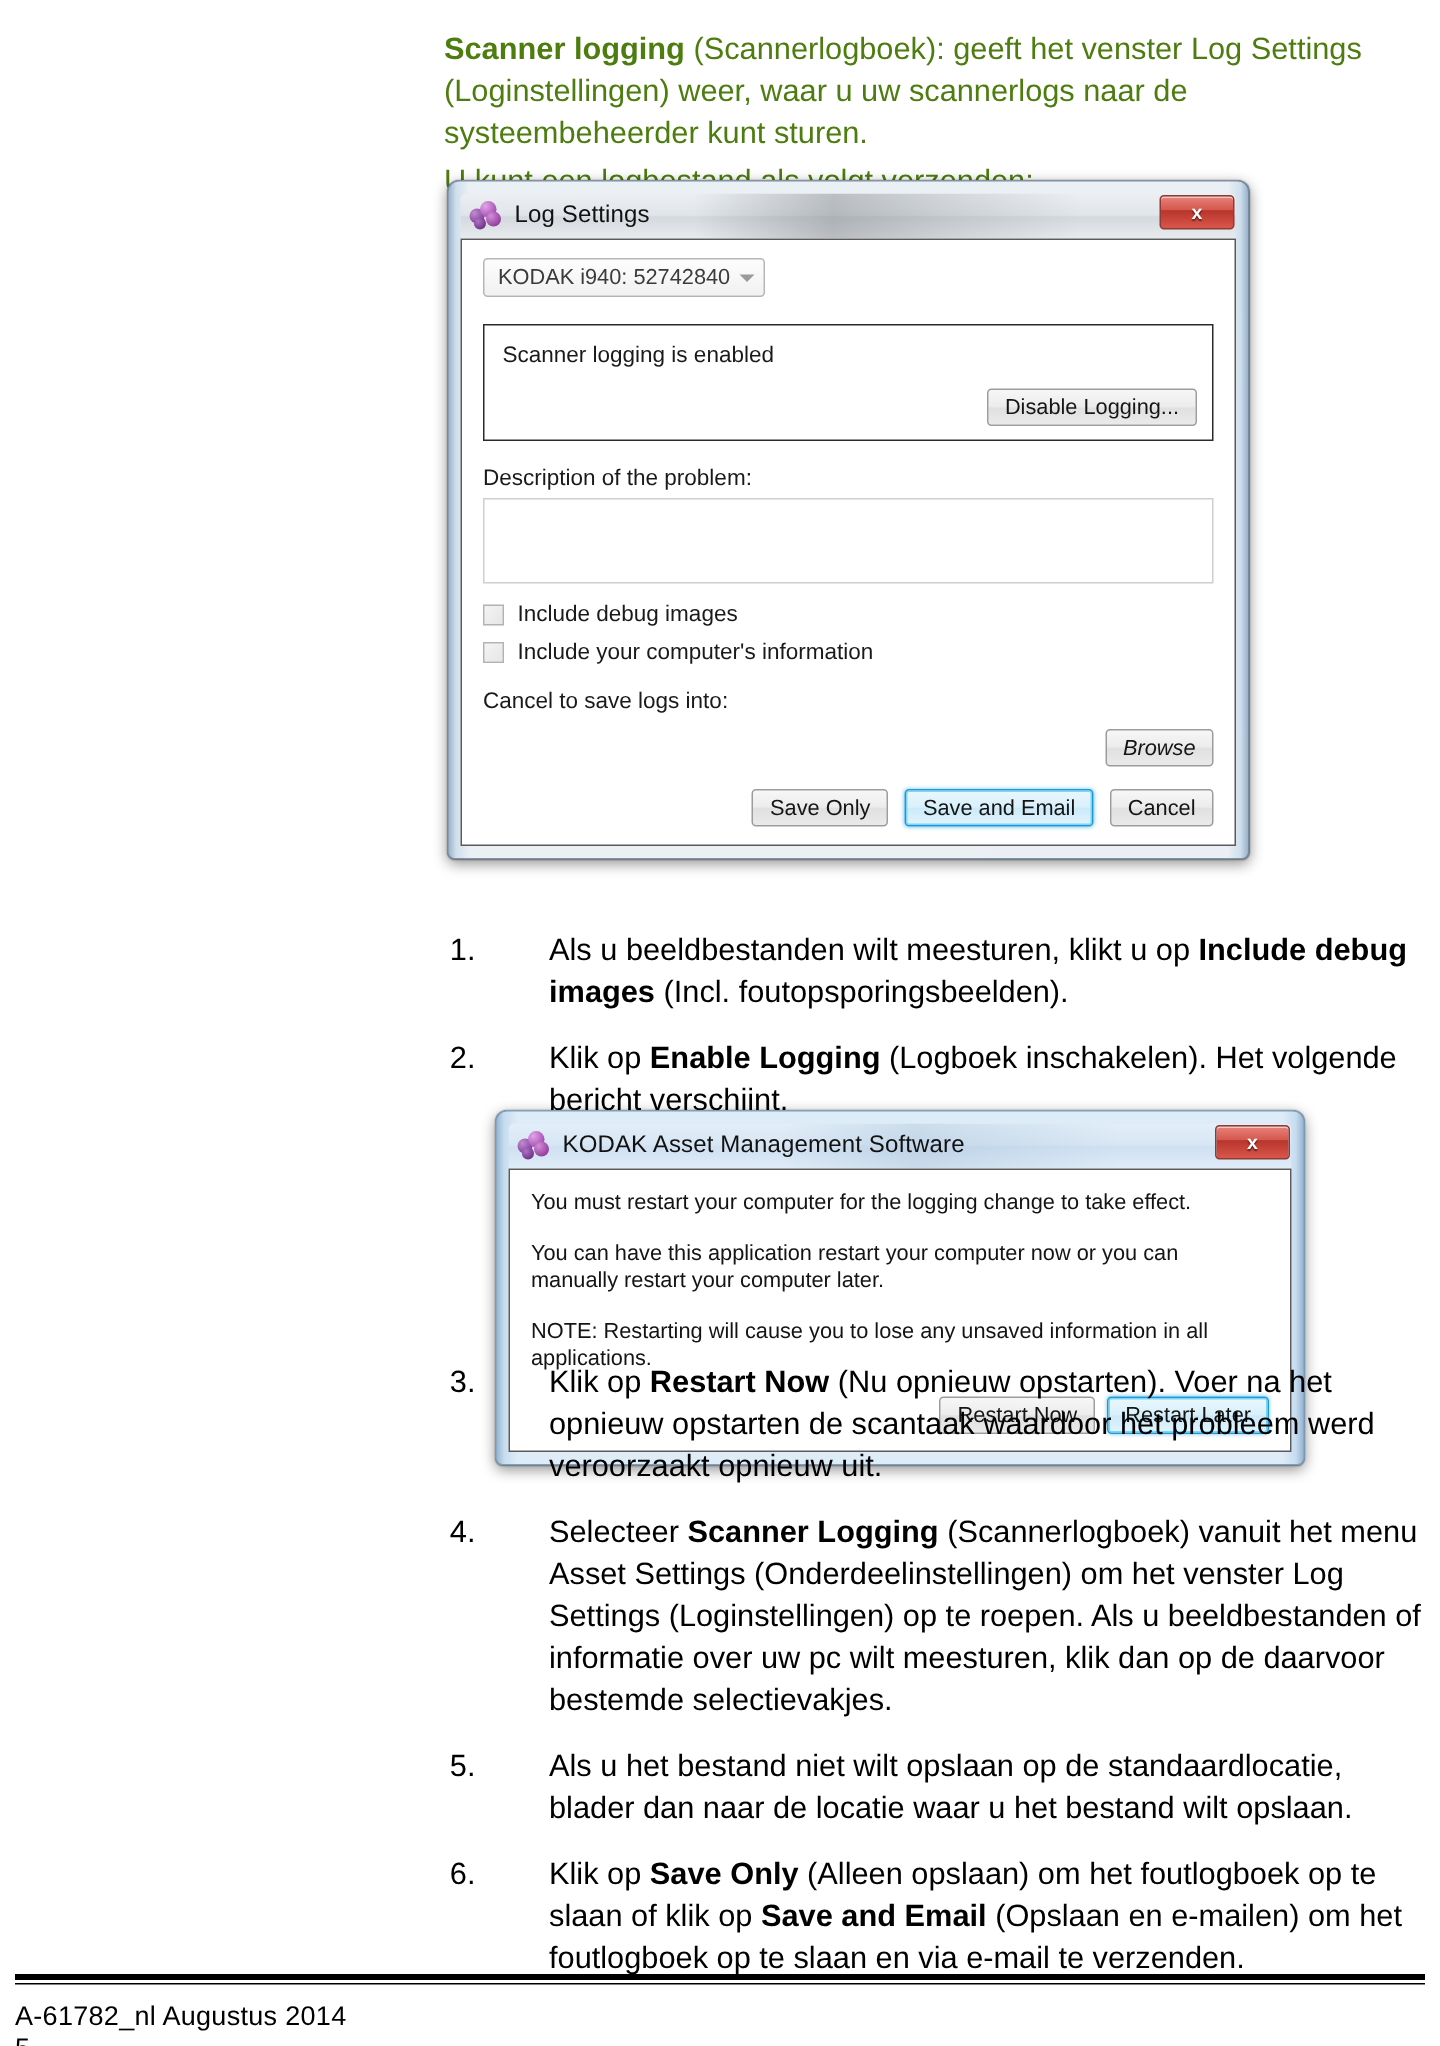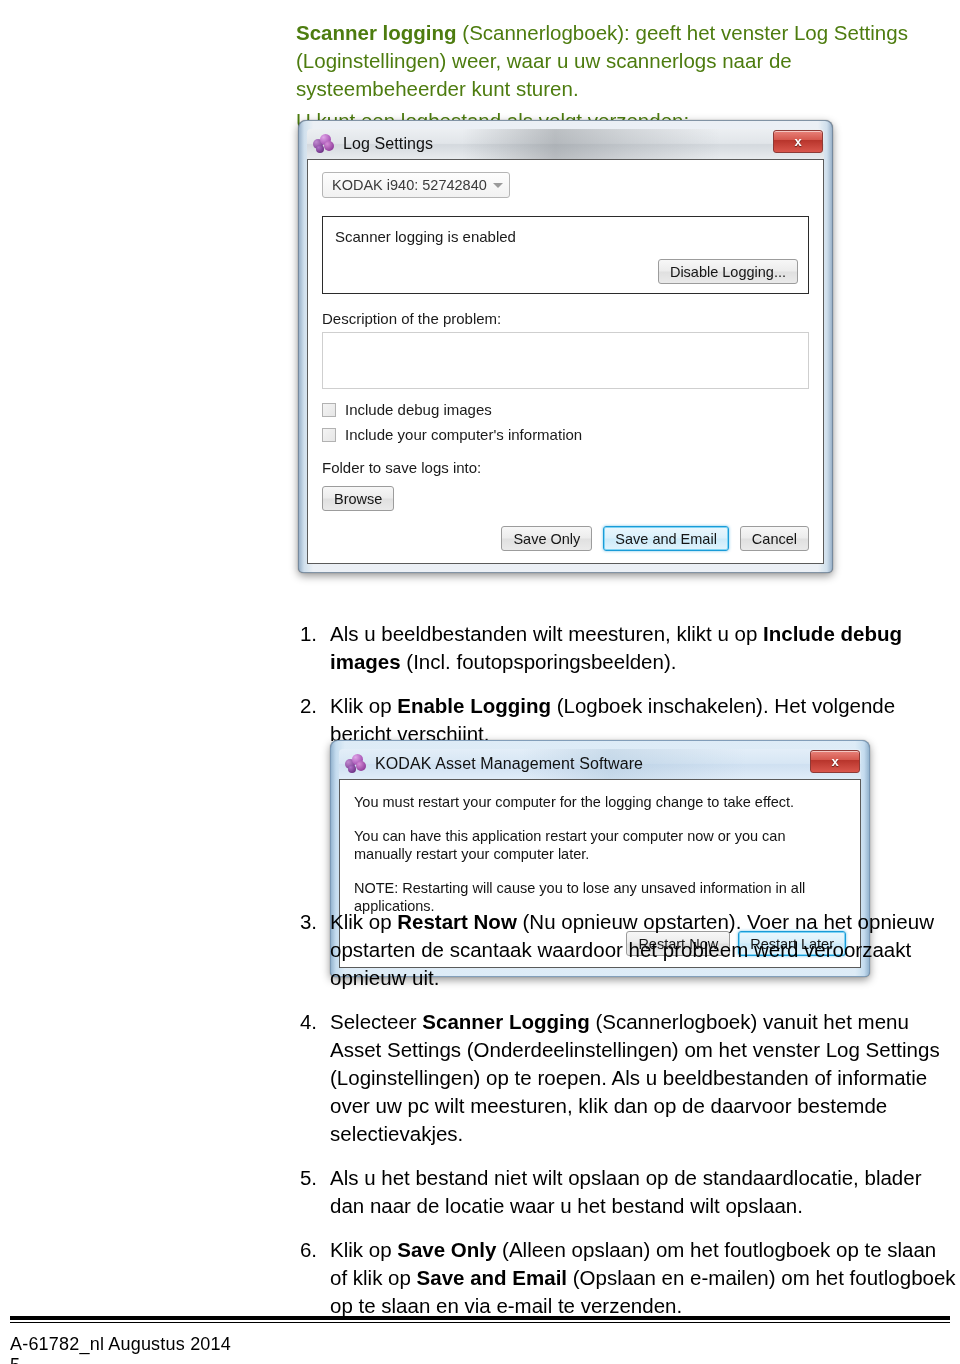--- a/index.html
+++ b/index.html
@@ -55,20 +55,21 @@
     text-align: right;
     padding-right: 13px;
     box-sizing: border-box;
     font-size: 20.5px;
     line-height: 28px;
   }
   .num-body {
     flex: 1 1 auto;
     font-size: 20.5px;
     line-height: 28px;
+    margin-left: 36px;
   }
 
   #list-top { top: 620px; }
   #list-bottom { top: 908px; }
 
   
   .win {
     position: absolute;
     box-sizing: border-box;
     border-radius: 8px 8px 5px 5px;
@@ -272,22 +273,23 @@
     background: #fff;
     display: flex;
     align-items: center;
     padding-left: 6px;
     box-sizing: border-box;
     font-size: 15px;
     color: #151515;
   }
   .browse-row {
     display: flex;
-    justify-content: flex-start;
+    justify-content: flex-end;
     margin-top: 10px;
+    font-style: italic;
   }
   .btn-row {
     display: flex;
     justify-content: flex-end;
     gap: 11px;
     margin-top: 15px;
   }
 
   
   .rs-body {
@@ -379,21 +381,21 @@
 
         <div class="chk-row">
           <span class="chk-box"></span>
           <span>Include debug images</span>
         </div>
         <div class="chk-row">
           <span class="chk-box"></span>
           <span>Include your computer's information</span>
         </div>
 
-        <div class="field-label">Folder to save logs into:</div>
+        <div class="field-label">Cancel to save logs into:</div>
 
         <div class="browse-row">
           <div class="win-btn">Browse</div>
         </div>
 
         <div class="btn-row">
           <div class="win-btn">Save Only</div>
           <div class="win-btn default">Save and Email</div>
           <div class="win-btn">Cancel</div>
         </div>

